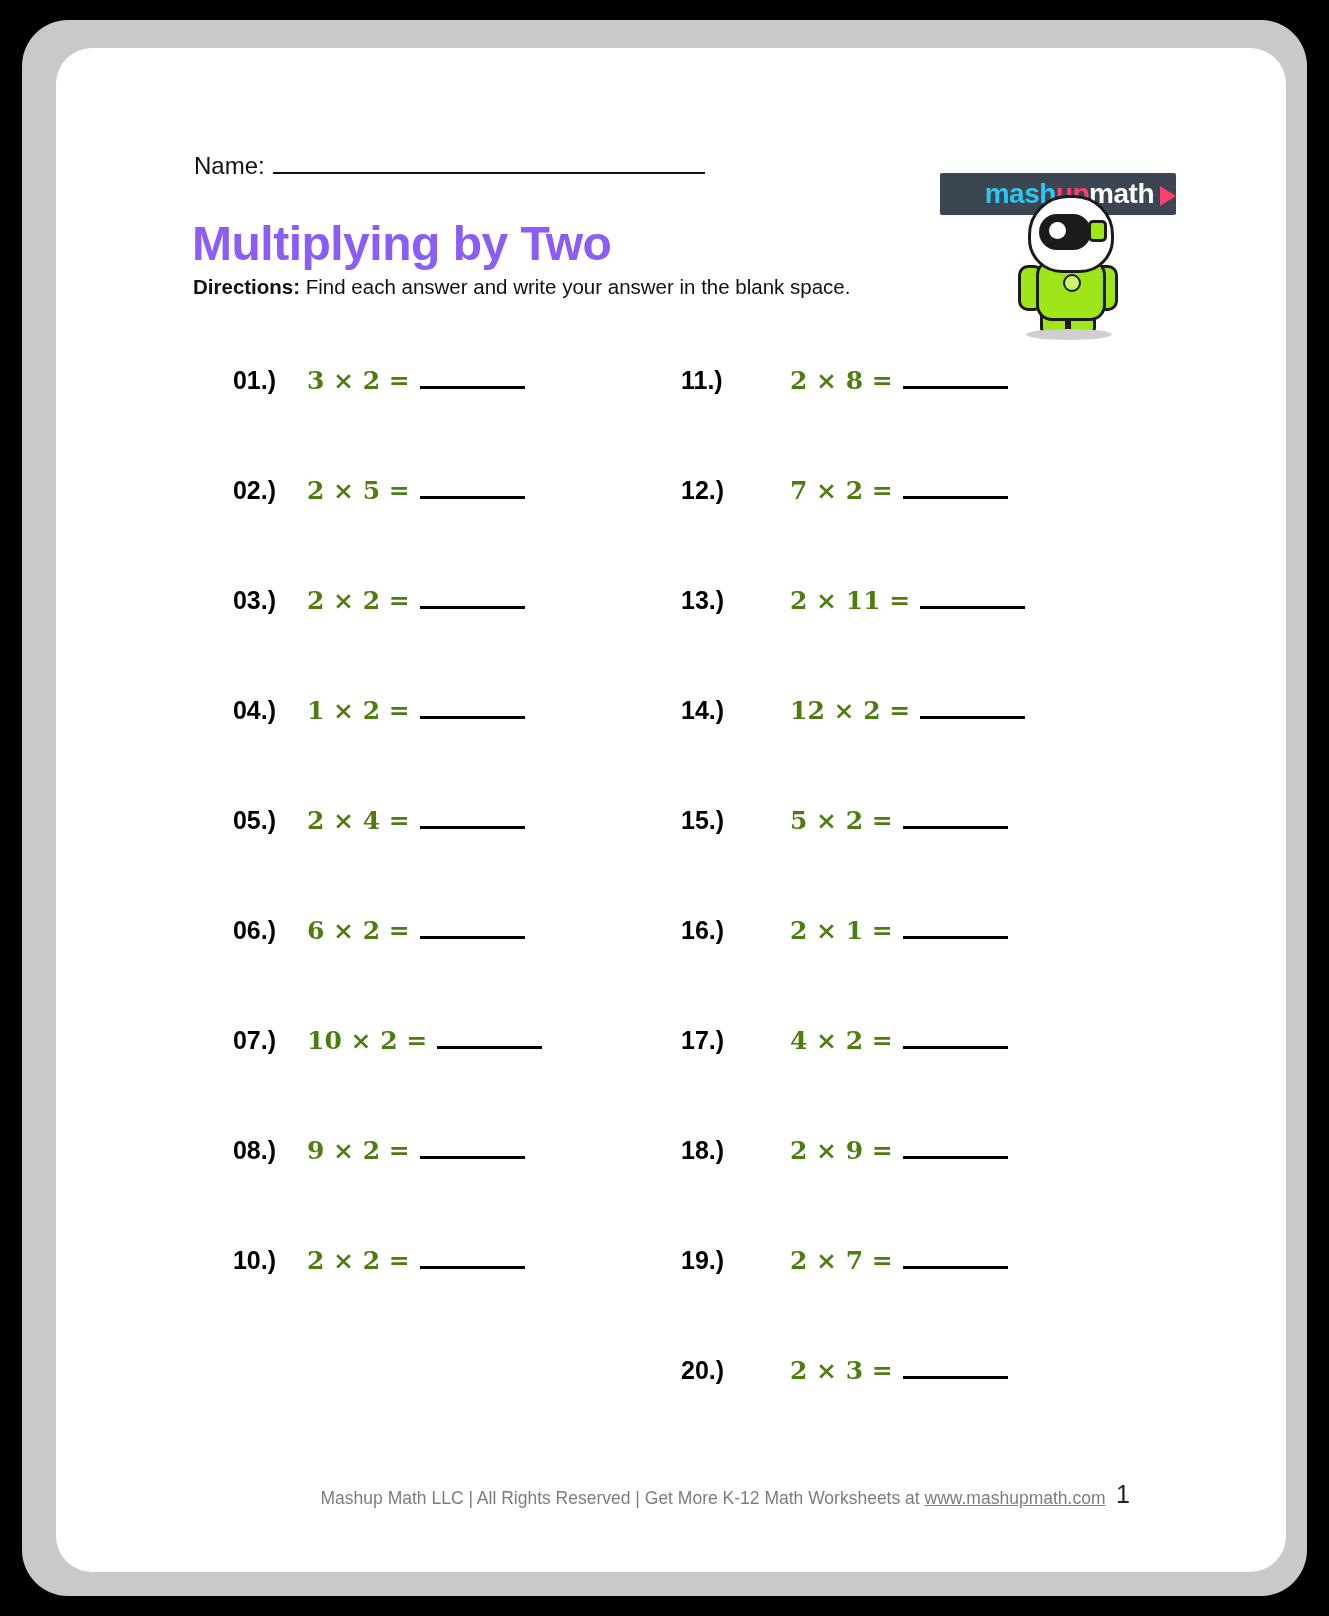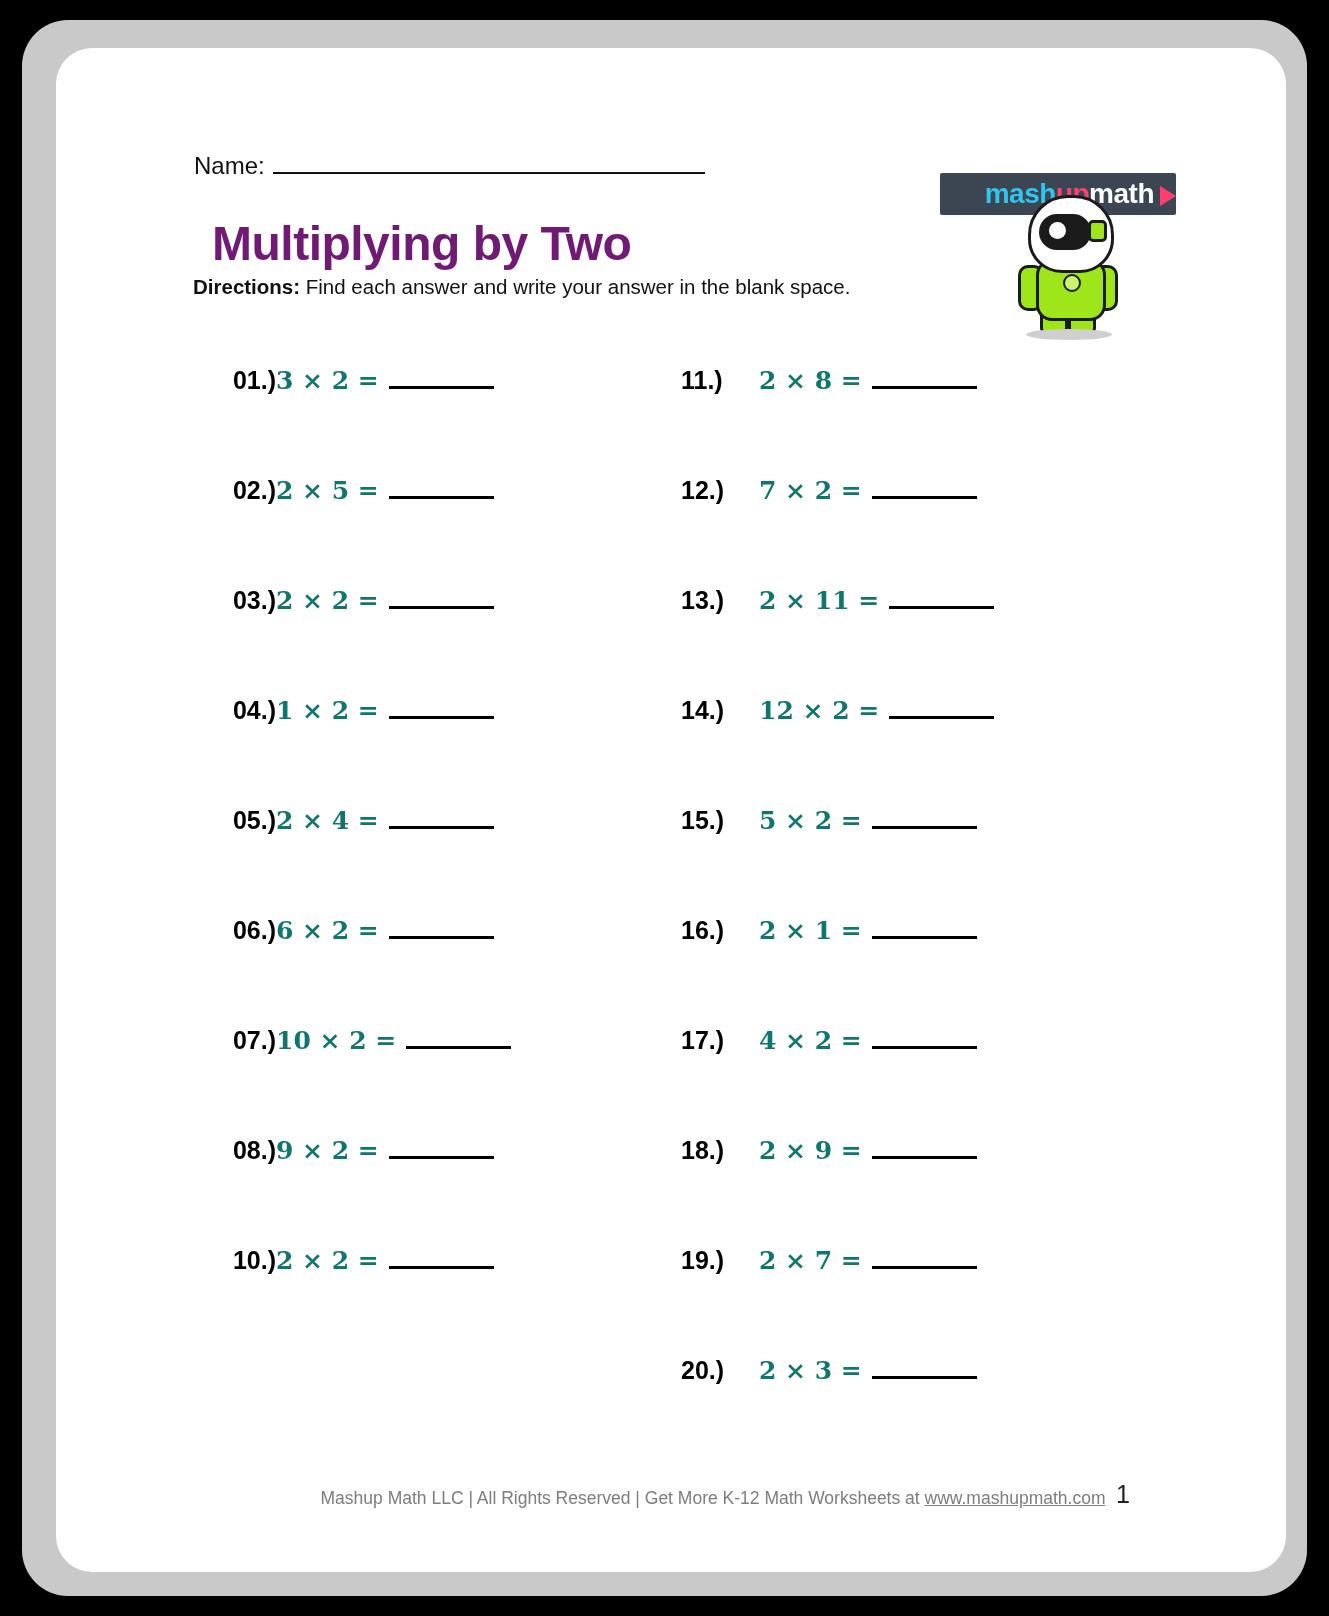--- a/index.html
+++ b/index.html
@@ -56,22 +56,21 @@
     height: 22px;
   }
 
   .worksheet-title {
     position: absolute;
     left: 136px;
     top: 168px;
     font-size: 48px;
     font-weight: bold;
     letter-spacing: -0.5px;
-    color: #701a75;
-    margin-left: 20px;
+    color: #8b5cf6;
   }
 
   .directions {
     position: absolute;
     left: 137px;
     top: 227px;
     font-size: 20.5px;
     color: #111;
   }
   .directions b { font-weight: bold; }
@@ -181,22 +180,23 @@
     width: 78px;
     font-size: 25px;
     font-weight: bold;
     color: #000;
     flex: none;
   }
   .p-expr {
     font-family: "DejaVu Serif", serif;
     font-size: 25px;
     font-weight: bold;
-    color: #0f766e;
+    color: #4d7c0f;
     white-space: nowrap;
+    margin-left: 31px;
   }
   .p-blank {
     display: inline-block;
     width: 105px;
     border-bottom: 3px solid #000;
     margin-left: 10px;
     height: 18px;
   }
 
   

